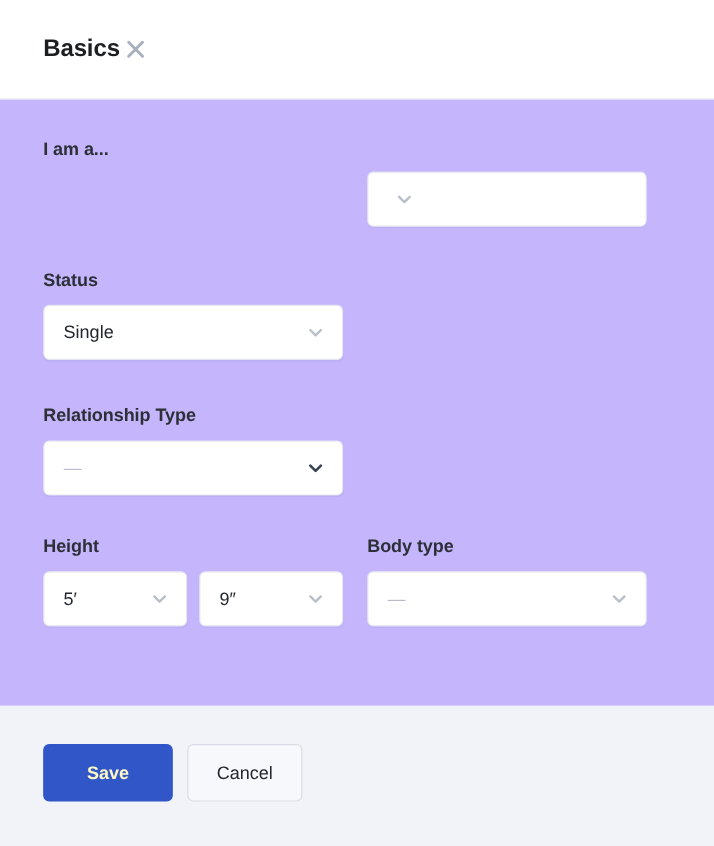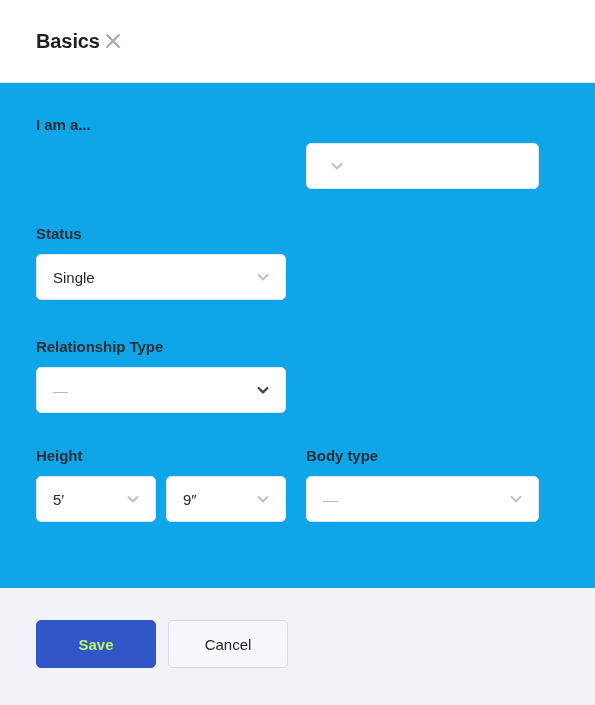--- a/index.html
+++ b/index.html
@@ -53,21 +53,21 @@
     padding: 0;
     color: #a8afbd;
   }
   .close-btn svg { display: block; }
 
   
   .modal-body {
     flex: 1;
     padding: 33px 56px 0 36px;
     box-sizing: border-box;
-    background: #0ea5e9;
+    background: #c4b5fd;
   }
 
   .field-row {
     display: flex;
     align-items: flex-start;
   }
   .col-left  { width: 270px; flex: 0 0 270px; }
   .col-right { flex: 1; }
 
   .field-label {
@@ -143,27 +143,27 @@
     font-size: 15px;
     font-weight: 700;
     cursor: pointer;
     display: inline-flex;
     align-items: center;
     justify-content: center;
     box-sizing: border-box;
     font-family: "Liberation Sans", sans-serif;
   }
   .btn-primary {
-    width: 120px;
+    width: 108px;
     background: #3056c8;
-    color: #bef264;
+    color: #fef9c3;
     border: 1px solid #3056c8;
   }
   .btn-secondary {
-    width: 120px;
+    width: 96px;
     background: #f7f8fb;
     color: #22262e;
     border: 1px solid #d9dce5;
     font-weight: 400;
   }
 </style>
 </head>
 <body>
 
 <div class="modal">

